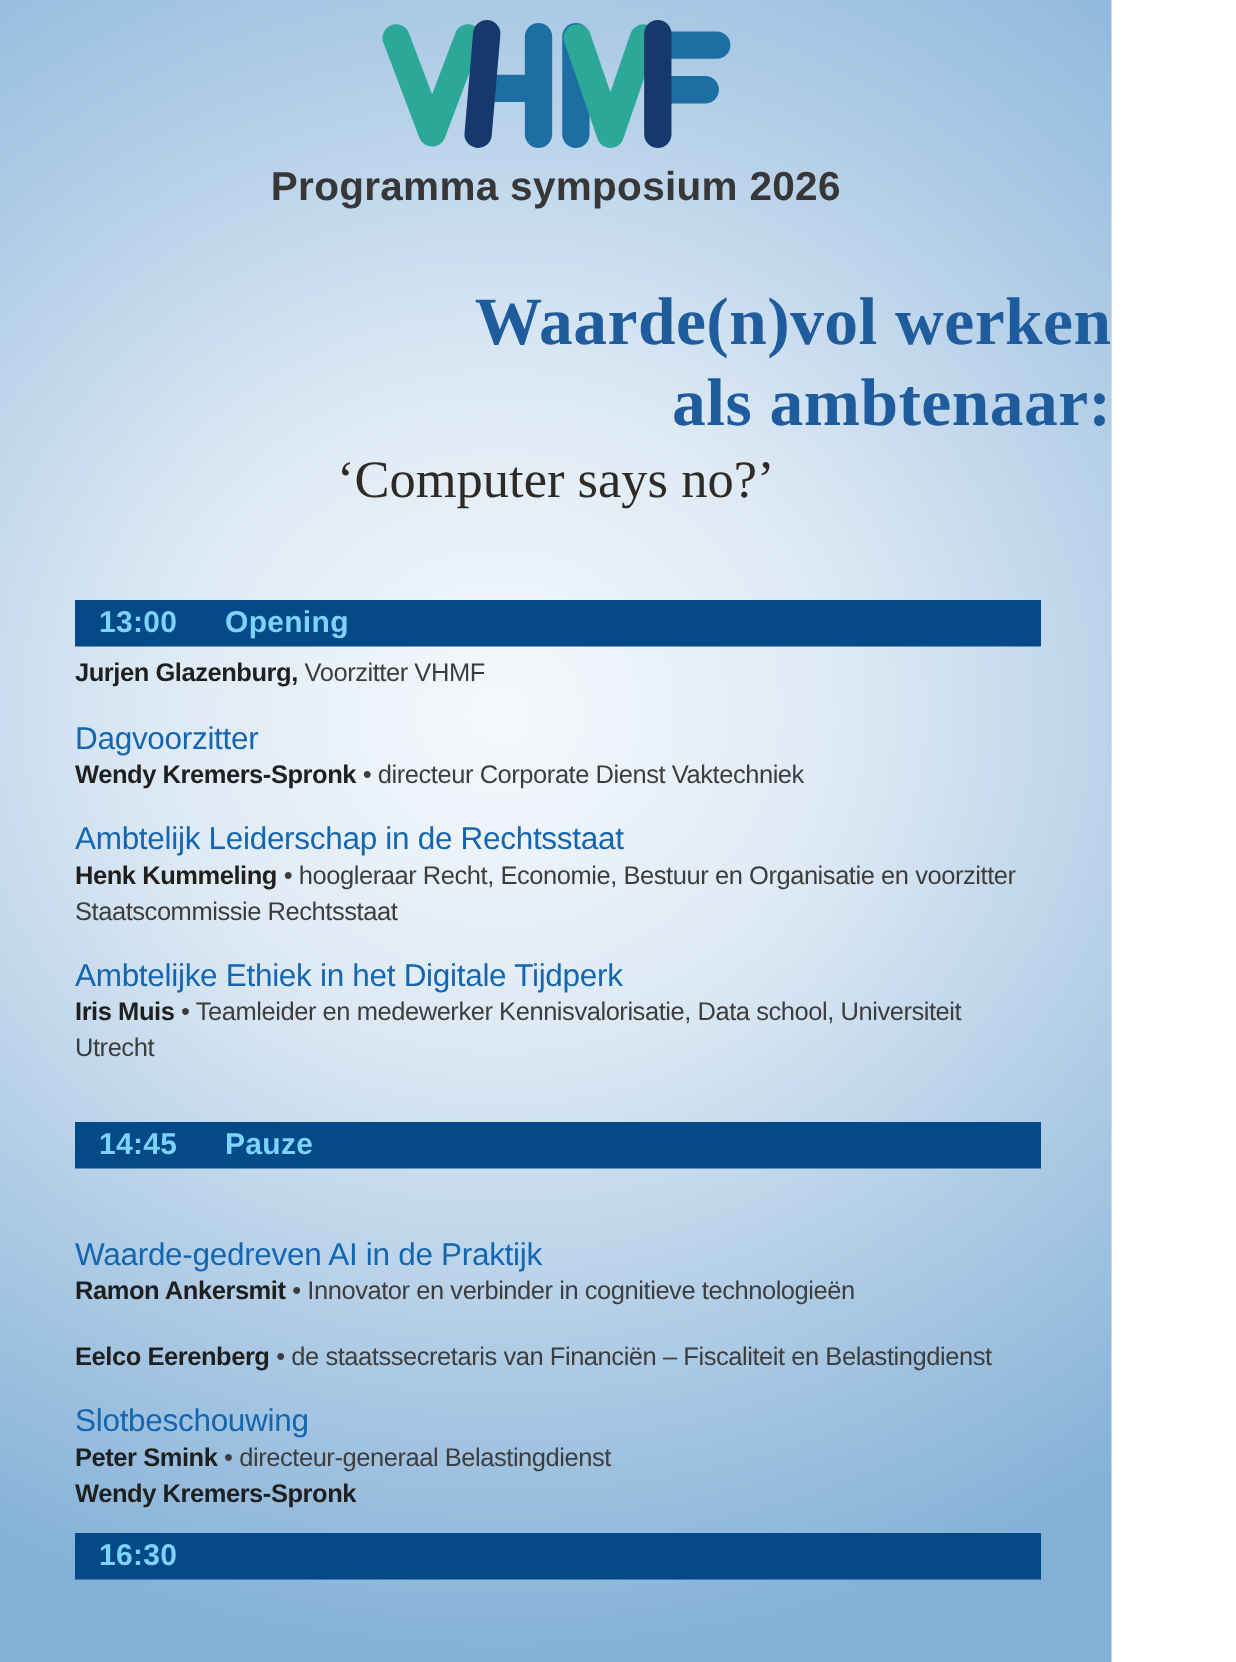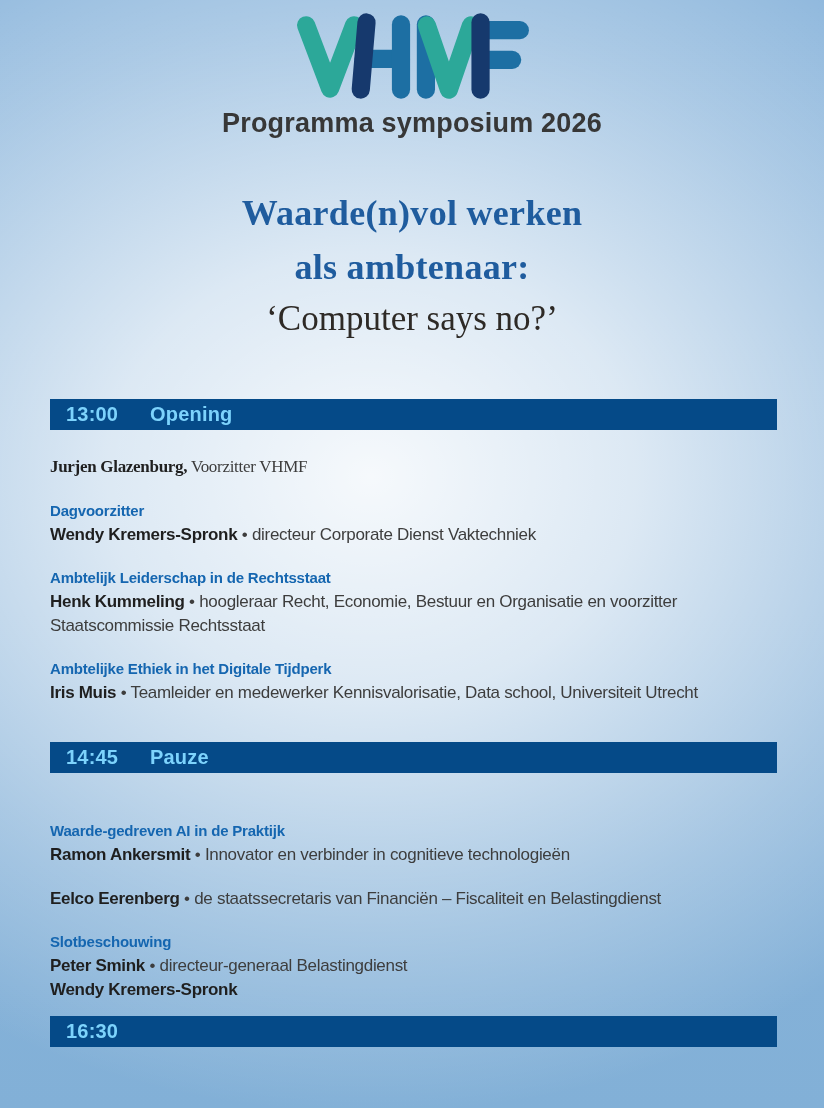--- a/index.html
+++ b/index.html
@@ -1,21 +1,21 @@
 <!DOCTYPE html>
 <html lang="nl"><head>
 <meta charset="utf-8">
 <style>
   * { margin:0; padding:0; box-sizing:border-box; }
   html,body { margin:0; padding:0; }
   body { font-family:"Liberation Sans", sans-serif; }
 
   .page{
     position:relative;
-    width:824px; height:1108px;
+    width:741px; height:1108px;
     overflow:hidden;
     background:
       radial-gradient(ellipse 115% 72% at 45% 43%,
         rgba(255,255,255,0.92) 0%,
         rgba(255,255,255,0.70) 28%,
         rgba(255,255,255,0.28) 58%,
         rgba(255,255,255,0.00) 80%),
       linear-gradient(180deg,#8cb6dc 0%,#8ab4da 55%,#82b0d7 100%);
   }
 
@@ -24,22 +24,22 @@
   .logo-svg{ width:245px; height:92px; display:inline-block; }
   .program-label{
     font-size:27px; line-height:34px; font-weight:700;
     color:#373737; letter-spacing:0.2px;
   }
 
   
   .title-block{ margin-top:46px; text-align:center; }
   .title-line{
     font-family:"Liberation Serif", serif;
-    font-weight:700; font-size:36px; line-height:54px;
-    color:#1f5c9e; letter-spacing:0.3px;
+    font-weight:700; font-size:45px; line-height:54px;
+    color:#1f5c9e; letter-spacing:0.3px;text-align:right;
   }
   .subtitle{
     font-family:"Liberation Serif", serif;
     font-size:35px; line-height:46px; margin-top:2px;
     color:#2e2a26;
   }
 
   
   .content{ margin:57px 47px 0 50px; }
 
@@ -47,27 +47,27 @@
     height:31px; background:#054a88; color:#7dd3fc;
     display:flex; align-items:center;
     font-weight:700; font-size:20px; letter-spacing:0.2px;
   }
   .bar-time{ margin-left:16px; width:84px; flex:none; }
   .bar-label{ white-space:nowrap;text-align:center; }
   .bar2{ margin-top:37px; }
   .bar3{ margin-top:14px; }
 
   .group{ margin-top:19px; }
-  .g-first{ margin-top:25px;font-family:Liberation Serif, serif; }
+  .g-first{ margin-top:6px; }
   .g-std{ margin-top:20px; }
   .g-wide{ margin-top:46px; }
 
   .group-heading{
-    color:#1566b0; font-weight:700;
-    font-size:15px; line-height:24px; letter-spacing:-0.2px;
+    color:#1566b0; font-weight:400;
+    font-size:21px; line-height:24px; letter-spacing:-0.2px;
   }
   .line{ font-size:17px; line-height:24px; letter-spacing:-0.3px; color:#3d3d3d; }
   .name{ font-weight:700; color:#1f1f1f; }
   .sep{ color:#3d3d3d; }
 </style>
 </head>
 <body>
 
 <div class="page">
 

